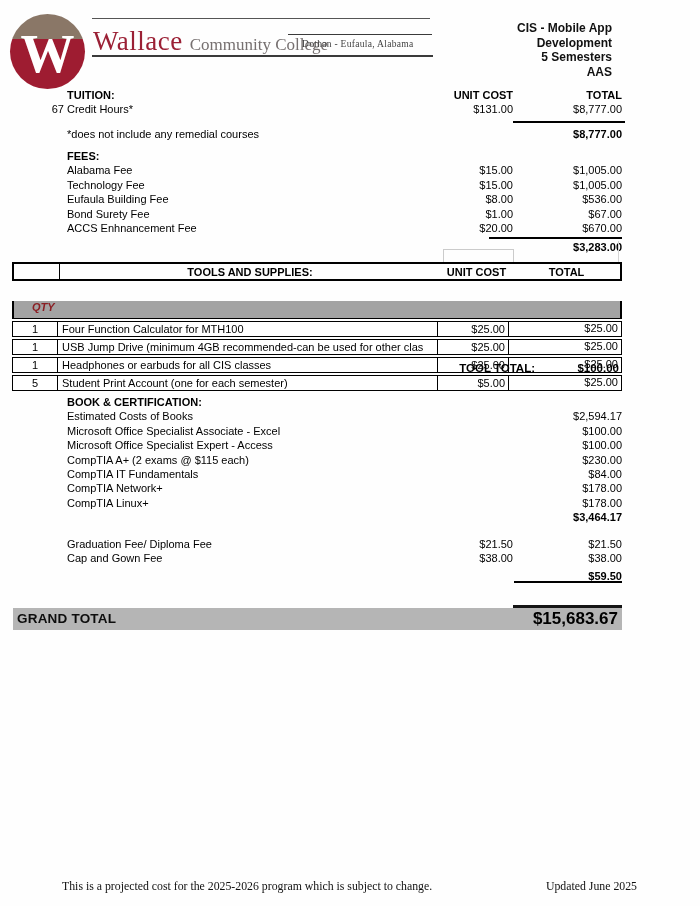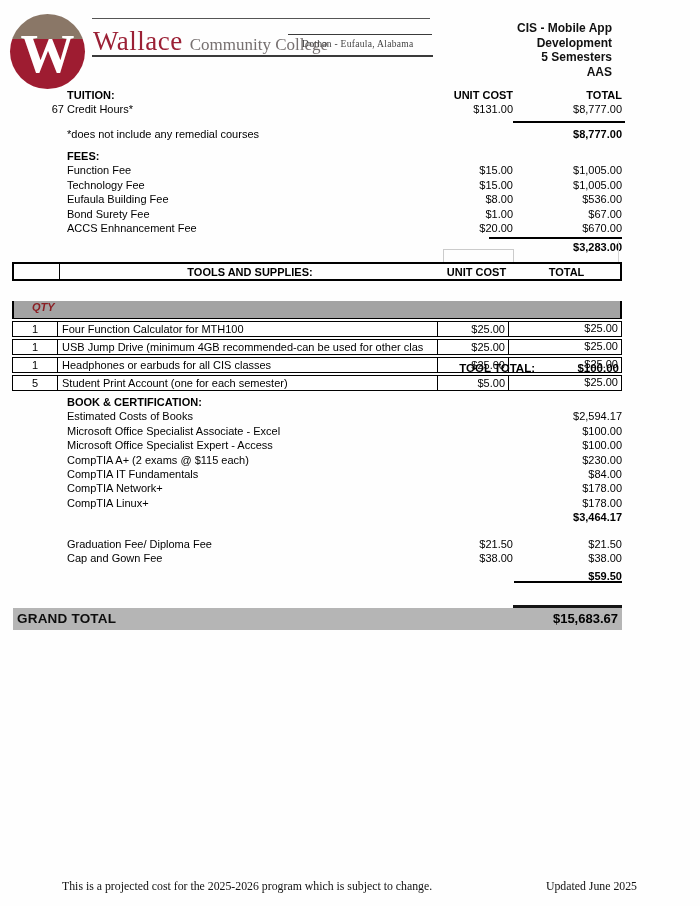--- a/index.html
+++ b/index.html
@@ -101,21 +101,21 @@
   
   .grand-line { position:absolute; left:513px; top:605.3px; width:109px; height:3px; background:#151515; }
   .grand-bar {
     position:absolute; left:13px; top:608px; width:609px; height:22px; background:#b5b5b5;
   }
   .grand-label {
     position:absolute; left:4px; top:0; font-size:13.5px; font-weight:bold; line-height:22px;
     letter-spacing:.2px; color:#0d0d0d;
   }
   .grand-value {
-    position:absolute; right:4px; top:0; font-size:13px; font-weight:bold; line-height:22px;
+    position:absolute; right:4px; top:0; font-size:17px; font-weight:bold; line-height:22px;
   }
 
   
   .footer-note, .footer-updated {
     position:absolute; top:879px; font-family:"Liberation Serif", serif; font-size:11.8px; color:#101010;
   }
   .footer-note { left:62px; }
   .footer-updated { left:480px; width:157px; text-align:right; }
 </style>
 </head>
@@ -157,21 +157,21 @@
       <span class="c-label">*does not include any remedial courses</span>
       <span class="c-total b">$8,777.00</span>
     </div>
   </section>
 
   <section class="sec" id="sec-fees">
     <div class="trow b">
       <span class="c-label">FEES:</span>
     </div>
     <div class="trow">
-      <span class="c-label">Function Fee</span>
+      <span class="c-label">Alabama Fee</span>
       <span class="c-unit">$15.00</span>
       <span class="c-total">$1,005.00</span>
     </div>
     <div class="trow">
       <span class="c-label">Technology Fee</span>
       <span class="c-unit">$15.00</span>
       <span class="c-total">$1,005.00</span>
     </div>
     <div class="trow">
       <span class="c-label">Eufaula Building Fee</span>

